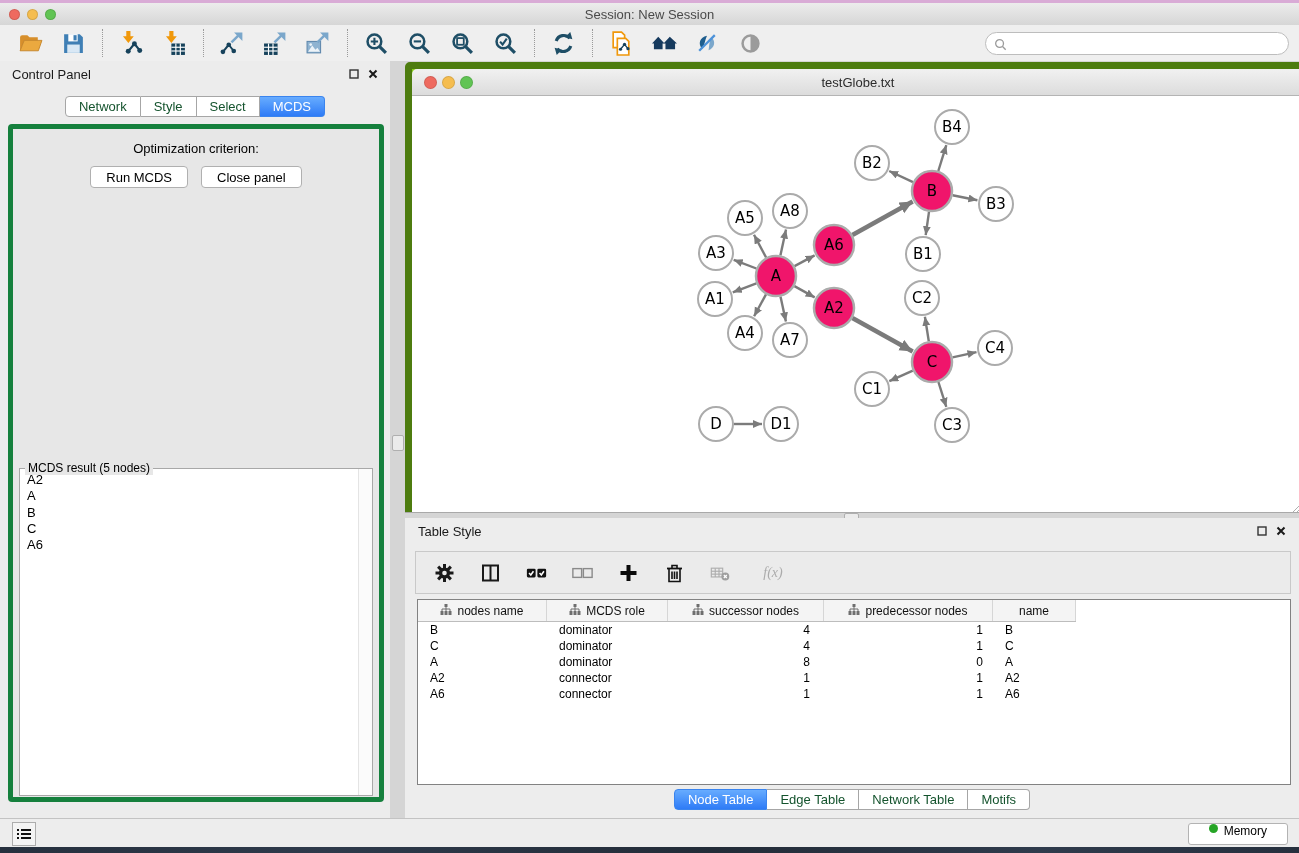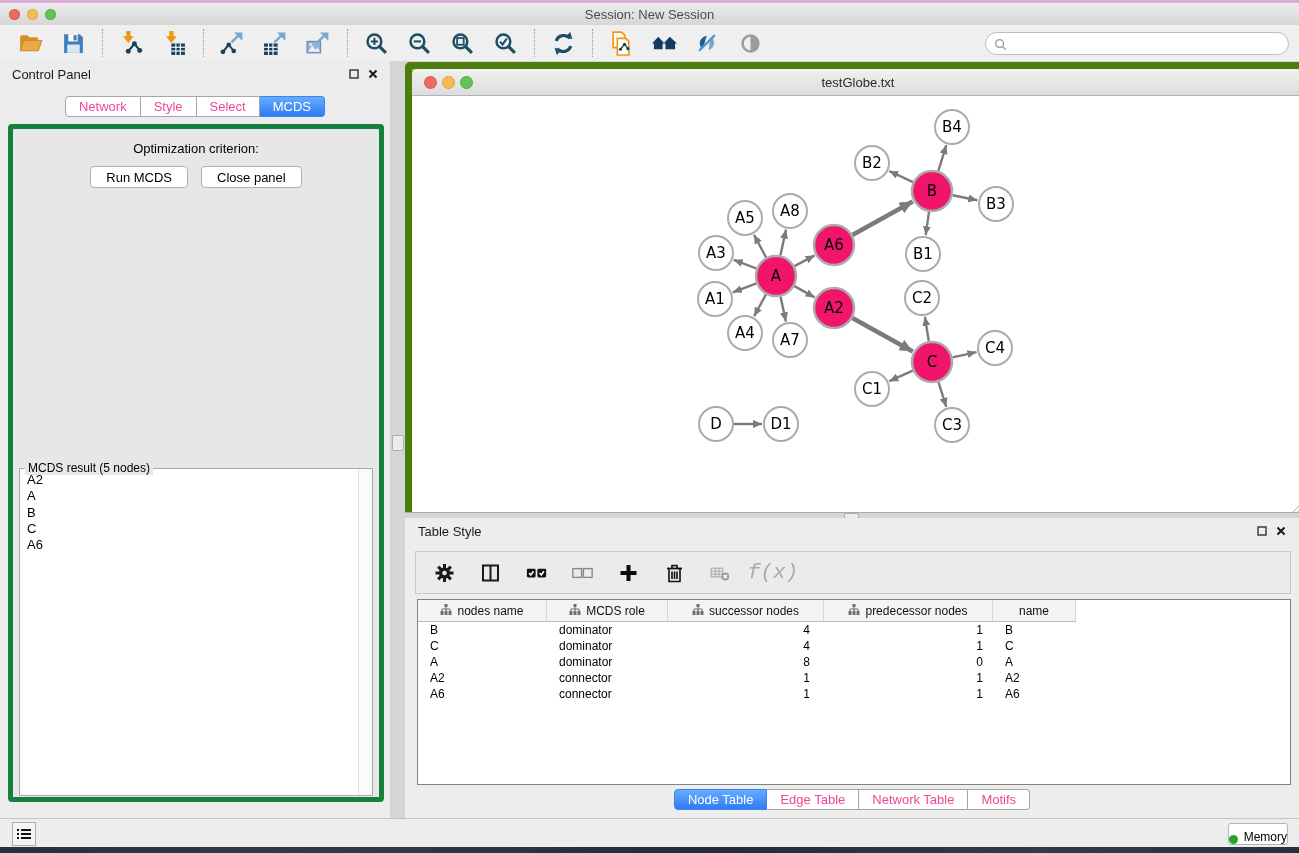--- a/index.html
+++ b/index.html
@@ -31,21 +31,21 @@
   .main{position:absolute;top:61px;left:0;right:0;height:757px;background:#D5D5D5;}
   
   .cpanel{position:absolute;left:0;top:0;width:390px;bottom:0;background:#ECECEC;}
   .panel-titlebar{height:26px;display:flex;align-items:center;padding:0 12px;}
   .panel-title{font-size:13px;color:#1A1A1A;}
   .panel-btns{margin-left:auto;display:flex;gap:9px;align-items:center;}
   .wic{width:10px;height:10px;display:block;}
   .seg-tabs{display:flex;}
   .cp-tabs{position:absolute;top:35px;left:0;right:0;display:flex;justify-content:center;}
   .seg-tab{height:19px;line-height:19px;padding:0 13px;background:#fff;border:1px solid #A6A6A6;
-           border-left:none;font-size:13px;color:#ec4899;cursor:default;}
+           border-left:none;font-size:13px;color:#14532d;cursor:default;}
   .seg-tab:first-child{border-left:1px solid #A6A6A6;border-radius:4px 0 0 4px;}
   .seg-tab:last-child{border-radius:0 4px 4px 0;}
   .seg-tab.active{background:linear-gradient(#67ACFF,#2E7BF6);color:#fff;border-color:#3A84EE;}
   .cp-content{position:absolute;left:8px;right:6px;top:63px;bottom:16px;background:#E7E7E7;
               border:5px solid #15803d;border-radius:4px;}
   .opt-label{margin-top:12px;text-align:center;font-size:13px;color:#000;}
   .combo{position:relative;margin:7px auto 0;width:314px;height:21px;background:#fff;
          border:1px solid #B3B3B3;border-radius:4px;display:flex;align-items:center;
          padding-left:8px;font-size:13px;box-sizing:content-box;}
   .combo-btn{position:absolute;right:-1px;top:-1px;bottom:-1px;width:20px;border-radius:0 4px 4px 0;
@@ -77,36 +77,36 @@
   
   .hdiv{position:absolute;left:405px;top:451px;width:894px;height:6px;background:#D5D5D5;border-top:1px solid #A9A9A9;}
   .hgrip{position:absolute;left:439px;top:0px;width:13px;height:5px;background:#EBEBEB;
          border:1px solid #AFAFAF;border-radius:2px;}
   
   .tpanel{position:absolute;left:405px;top:457px;right:0;bottom:0;background:#EDEDED;}
   .tp-titlebar{height:26px;display:flex;align-items:center;padding:0 13px;}
   .tp-toolbar{position:absolute;left:10px;right:8px;top:33px;height:41px;background:#EBEBEB;
               border:1px solid #C9C9C9;display:flex;align-items:center;gap:19px;padding:0 15px;}
   .tic{width:21px;height:20px;display:block;}
-  .fx{font-family:Liberation Mono, monospace;font-style:italic;font-size:21px;color:#ABABAB;}
+  .fx{font-family:Liberation Serif, serif;font-style:italic;font-size:14px;color:#ABABAB;}
   .tp-table{position:absolute;left:12px;right:8px;top:81px;height:184px;background:#fff;
             border:1px solid #828282;overflow:hidden;}
   .thead{display:flex;height:21px;background:#F4F4F4;border-bottom:1px solid #BDBDBD;width:658px;}
   .th{display:flex;align-items:center;justify-content:center;gap:5px;font-size:12px;color:#111;
       border-right:1px solid #D6D6D6;box-sizing:border-box;height:21px;}
   .trow{display:flex;height:16px;align-items:center;}
   .td{font-size:12px;color:#000;box-sizing:border-box;overflow:hidden;white-space:nowrap;}
   .tp-tabs{position:absolute;left:0;right:0;top:271px;display:flex;justify-content:center;}
   
   .statusbar{position:absolute;top:818px;left:0;right:0;height:29px;background:#EDEDED;
              border-top:1px solid #C3C3C3;display:flex;align-items:center;}
   .list-btn{width:24px;height:24px;margin-left:12px;background:#F4F4F4;border:1px solid #ADADAD;
             display:flex;align-items:center;justify-content:center;padding:0;}
-  .mem-btn{margin-left:auto;margin-right:11px;height:22px;padding:0 0;background:#fff;
-           border:1px solid #B3B3B3;border-radius:3px;display:flex;align-items:flex-end;gap:6px;
+  .mem-btn{margin-left:auto;margin-right:11px;height:22px;padding:0 20px;background:#fff;
+           border:1px solid #B3B3B3;border-radius:3px;display:flex;align-items:flex-start;gap:6px;
            font-size:12px;font-family:"Liberation Sans",sans-serif;}
   .mem-dot{width:9px;height:9px;border-radius:50%;background:#26A526;}
   .desktop{position:absolute;bottom:0;left:0;right:0;height:6px;
            background:linear-gradient(90deg,#26303E,#2E3A4B 25%,#232C38 55%,#2F3B4C 80%,#26303E);}
 </style>
 </head>
 <body>
 
 <div id="app">
 

